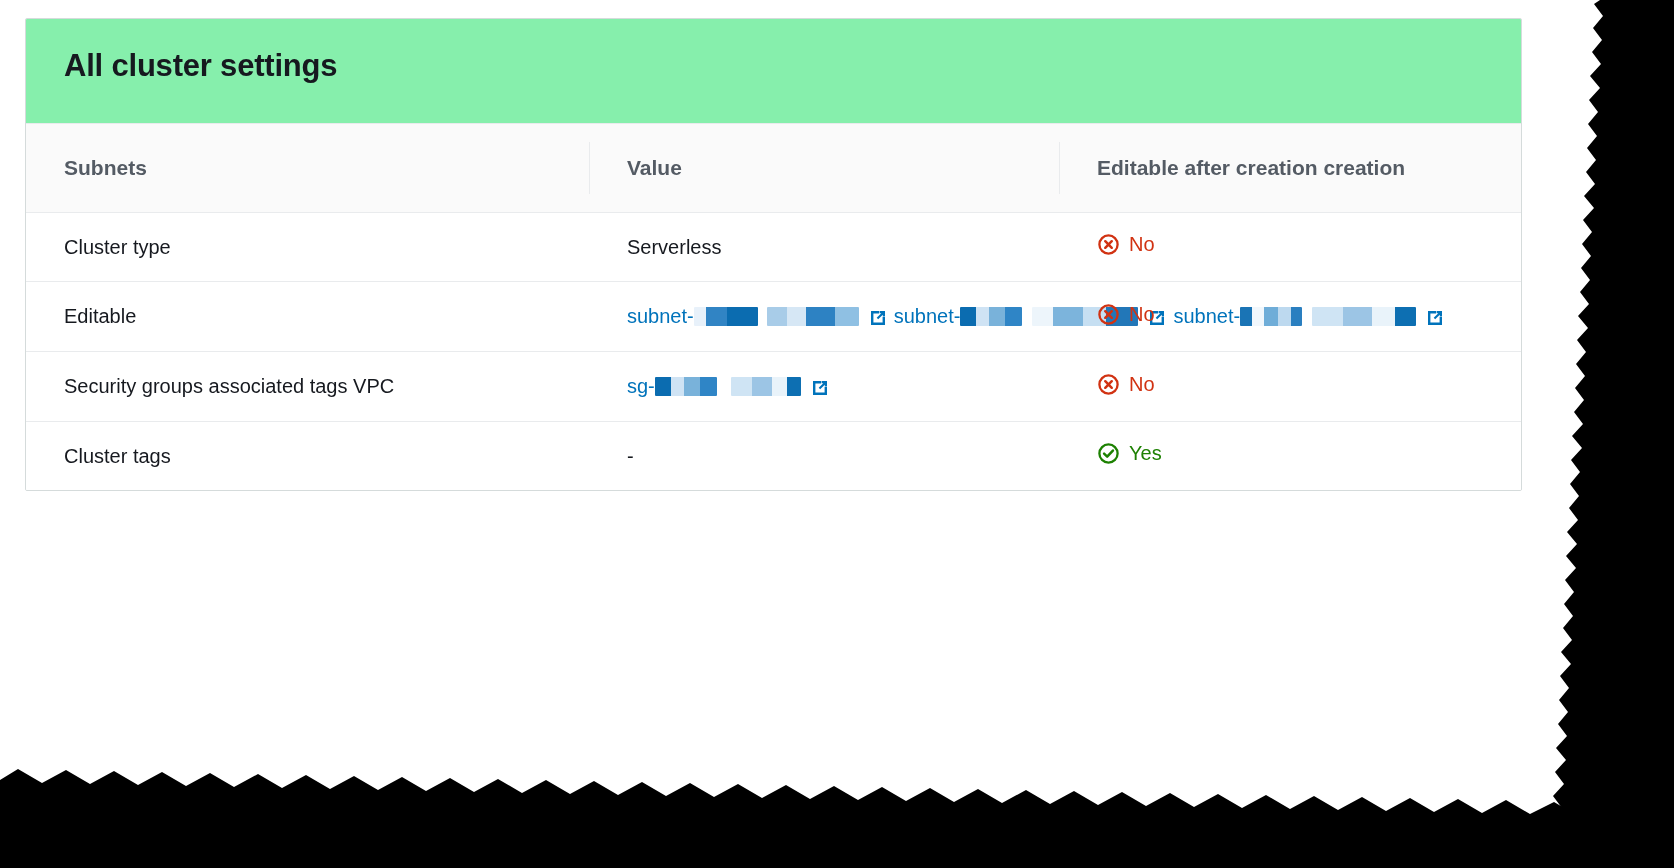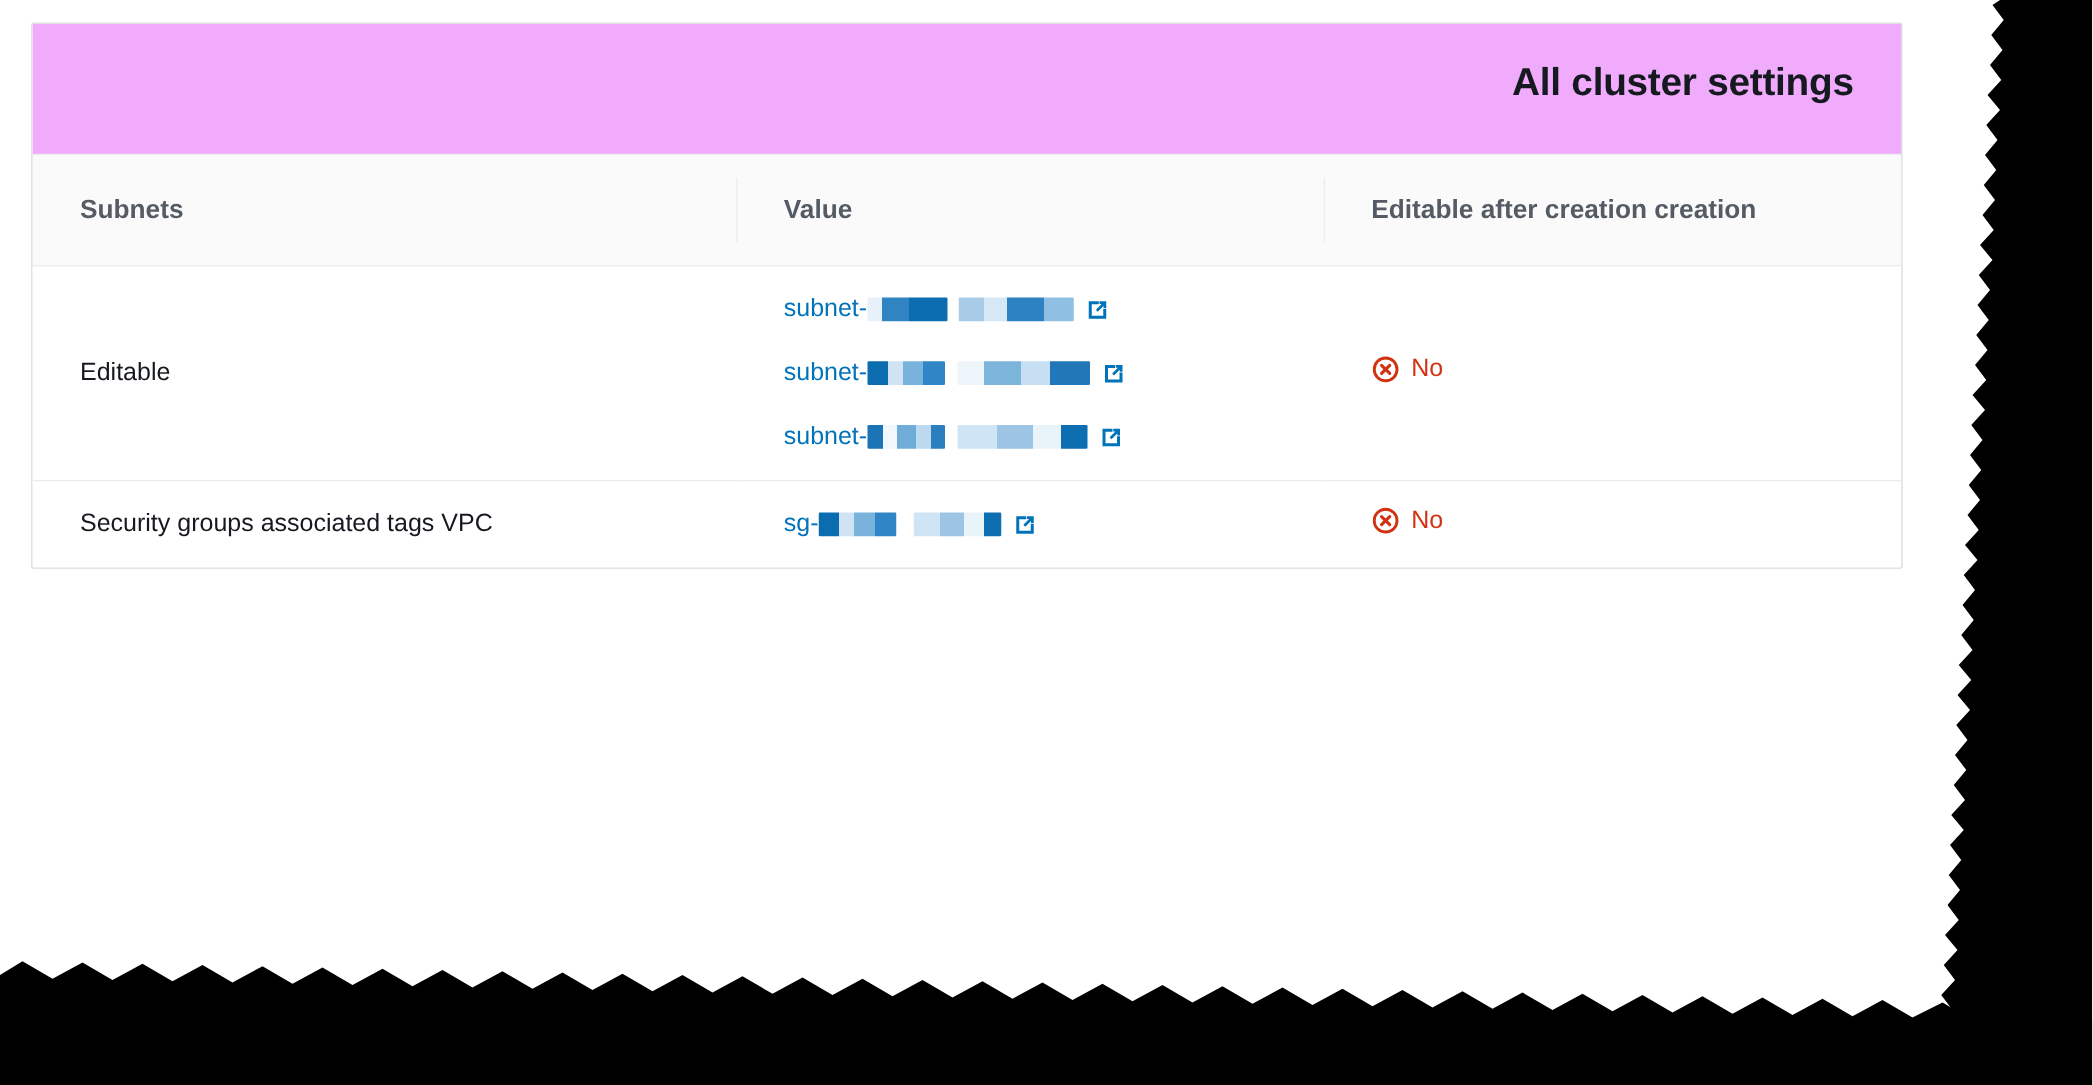--- a/index.html
+++ b/index.html
@@ -24,24 +24,23 @@
     left: 25px;
     top: 18px;
     width: 1497px;
     background: #ffffff;
     border: 1px solid #d5dbdb;
     border-radius: 2px;
     overflow: hidden;
   }
 
   .card-header {
-    background: #f0abfc;
+    background: #86efac;
     padding: 30px 38px 26px 38px;
     border-bottom: 1px solid #e9ebed;
-    text-align: right;
   }
   .card-title {
     font-size: 31px;
     font-weight: bold;
     color: #16191f;
     letter-spacing: -0.2px;
     margin: 0 0 14px 0;
     line-height: 1.1;
   }
   .card-subtitle {
@@ -119,21 +118,21 @@
     line-height: 1.45;
   }
   .link .lbl { font-size: 20px; }
   .ext-icon {
     margin-left: 9px;
     width: 20px; height: 20px;
     flex: 0 0 auto;
     display: inline-block;
   }
 
-  .subnet-list { display: flex; flex-direction: column; gap: 22px; }
+  .subnet-list { display: flex; gap: 6px; }
 
   .status {
     display: inline-flex;
     align-items: center;
     font-size: 20px;
     white-space: nowrap;
   }
   .status .s-icon { width: 23px; height: 23px; margin-right: 9px; flex: 0 0 auto; }
   .status.no  { color: #d13212; }
   .status.yes { color: #1d8102; }
@@ -174,20 +173,35 @@
       </colgroup>
       <thead>
         <tr>
           <th>Subnets</th>
           <th class="divider">Value</th>
           <th class="divider">Editable after creation creation</th>
         </tr>
       </thead>
       <tbody>
 
+        <tr>
+          <td class="cell-setting">Cluster type</td>
+          <td class="cell-value">Serverless</td>
+          <td>
+            <span class="status no">
+              <span class="s-icon">
+                <svg viewBox="0 0 24 24" width="23" height="23">
+                    <circle cx="12" cy="12" r="9.5" fill="none" stroke="#d13212" stroke-width="2.4"></circle>
+                    <path d="M8.6 8.6 L15.4 15.4 M15.4 8.6 L8.6 15.4" stroke="#d13212" stroke-width="2.6" stroke-linecap="round"></path>
+                  </svg>
+              </span>
+              <span>No</span>
+            </span>
+          </td>
+        </tr>
 
 
         <tr>
           <td class="cell-setting">Editable</td>
           <td class="cell-value">
             <div class="subnet-list">
 
               <a class="link" href="#">
                 <span class="lbl">subnet-</span>
                   <span class="redact blue-a" style="width:64px;"></span>
@@ -261,20 +275,35 @@
                     <circle cx="12" cy="12" r="9.5" fill="none" stroke="#d13212" stroke-width="2.4"></circle>
                     <path d="M8.6 8.6 L15.4 15.4 M15.4 8.6 L8.6 15.4" stroke="#d13212" stroke-width="2.6" stroke-linecap="round"></path>
                   </svg>
               </span>
               <span>No</span>
             </span>
           </td>
         </tr>
 
 
+        <tr>
+          <td class="cell-setting">Cluster tags</td>
+          <td class="cell-value">-</td>
+          <td>
+            <span class="status yes">
+              <span class="s-icon">
+                <svg viewBox="0 0 24 24" width="23" height="23">
+                    <circle cx="12" cy="12" r="9.5" fill="none" stroke="#1d8102" stroke-width="2.4"></circle>
+                    <path d="M7.4 12.2 L10.6 15.3 L16.6 8.9" fill="none" stroke="#1d8102" stroke-width="2.6" stroke-linecap="round" stroke-linejoin="round"></path>
+                  </svg>
+              </span>
+              <span>Yes</span>
+            </span>
+          </td>
+        </tr>
 
       </tbody>
     </table>
   </div>
 
   <div class="torn-right">
     <svg width="152" height="868" viewBox="0 0 152 868" preserveAspectRatio="none">
       <path fill="#000000" d="M152,0 L152,868 L30,868
         L36,856 L28,844 L38,832 L30,820 L40,808 L31,796 L42,784 L33,772
         L44,760 L34,748 L45,736 L36,724 L46,712 L37,700 L47,688 L38,676

